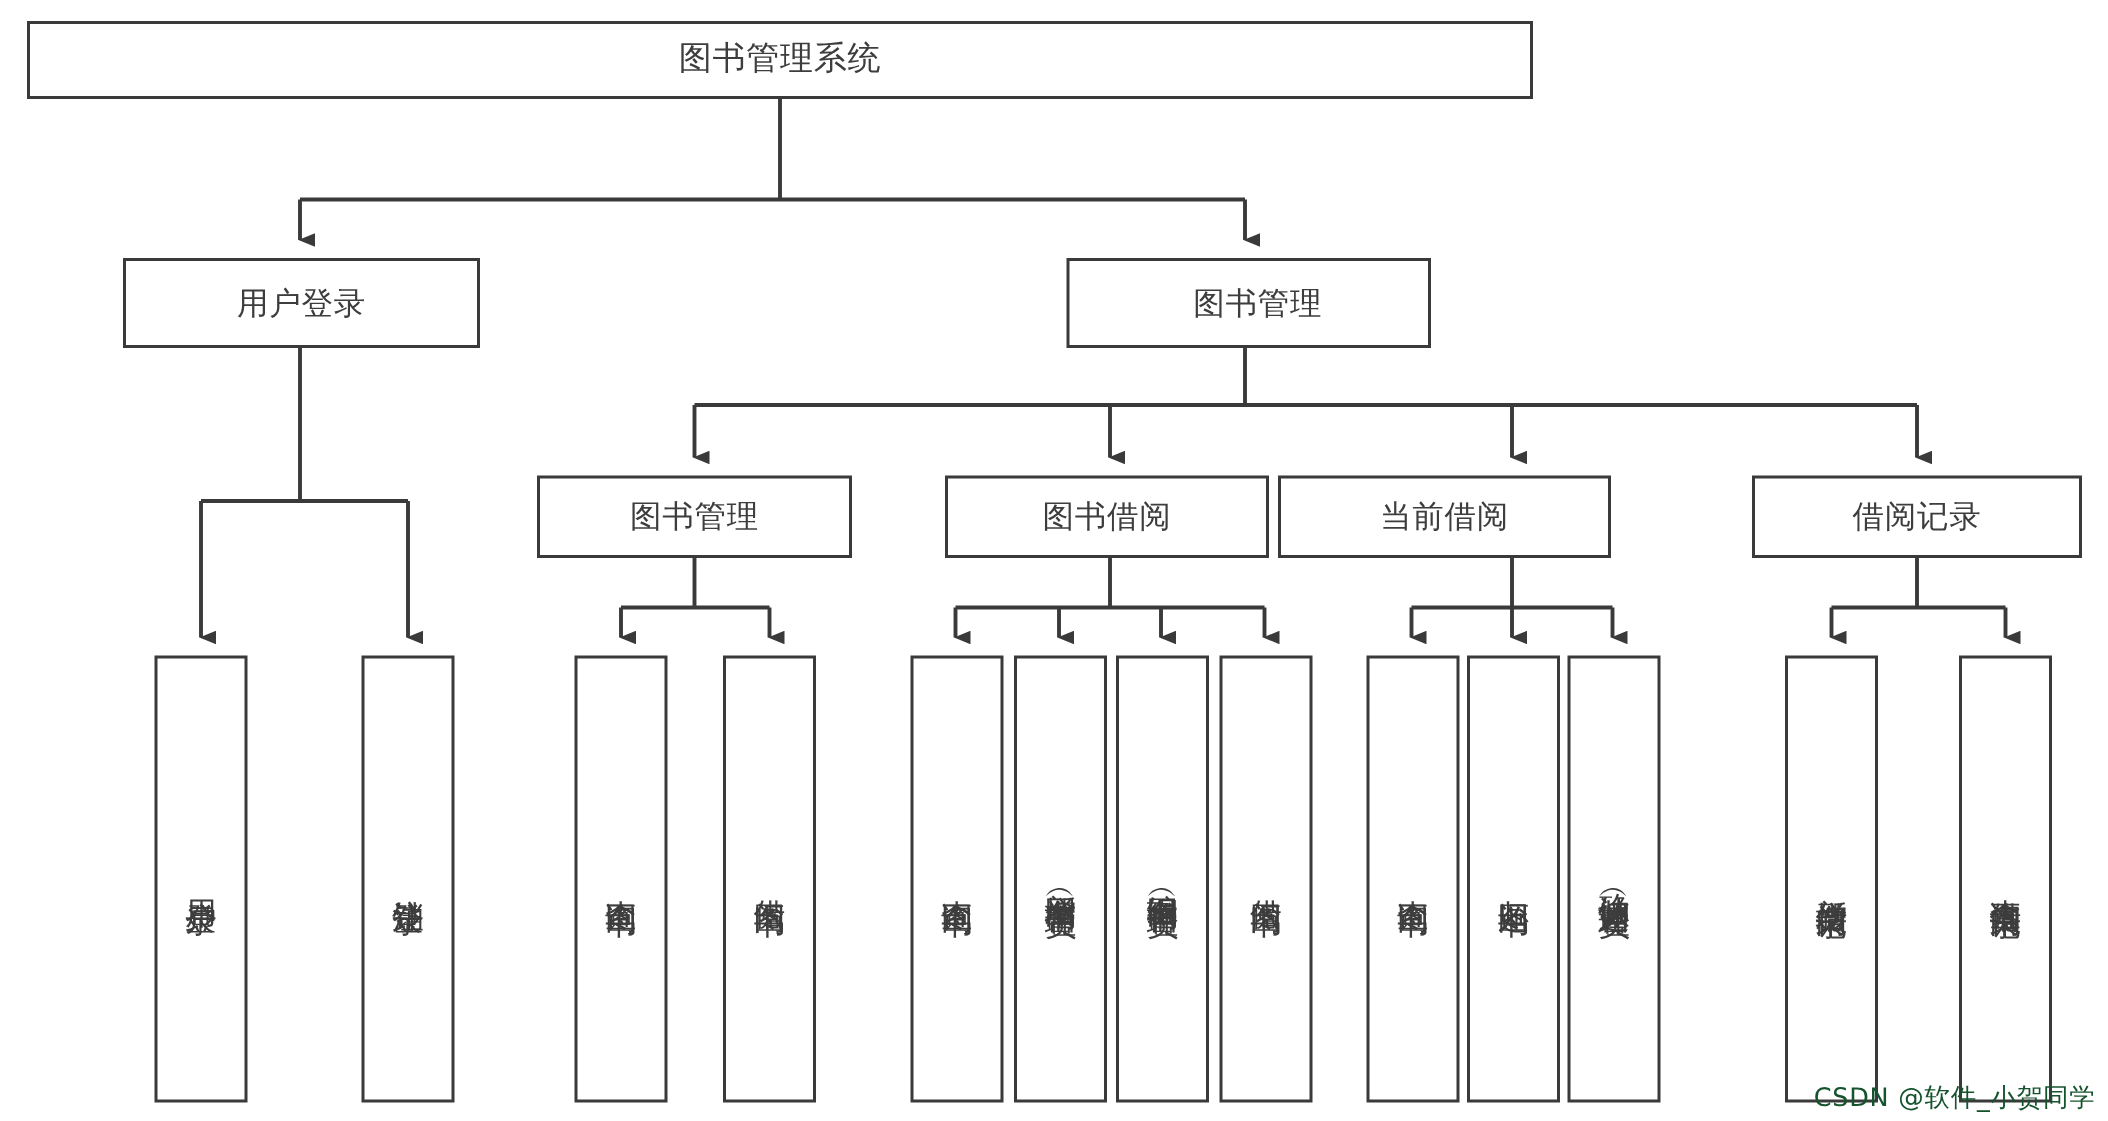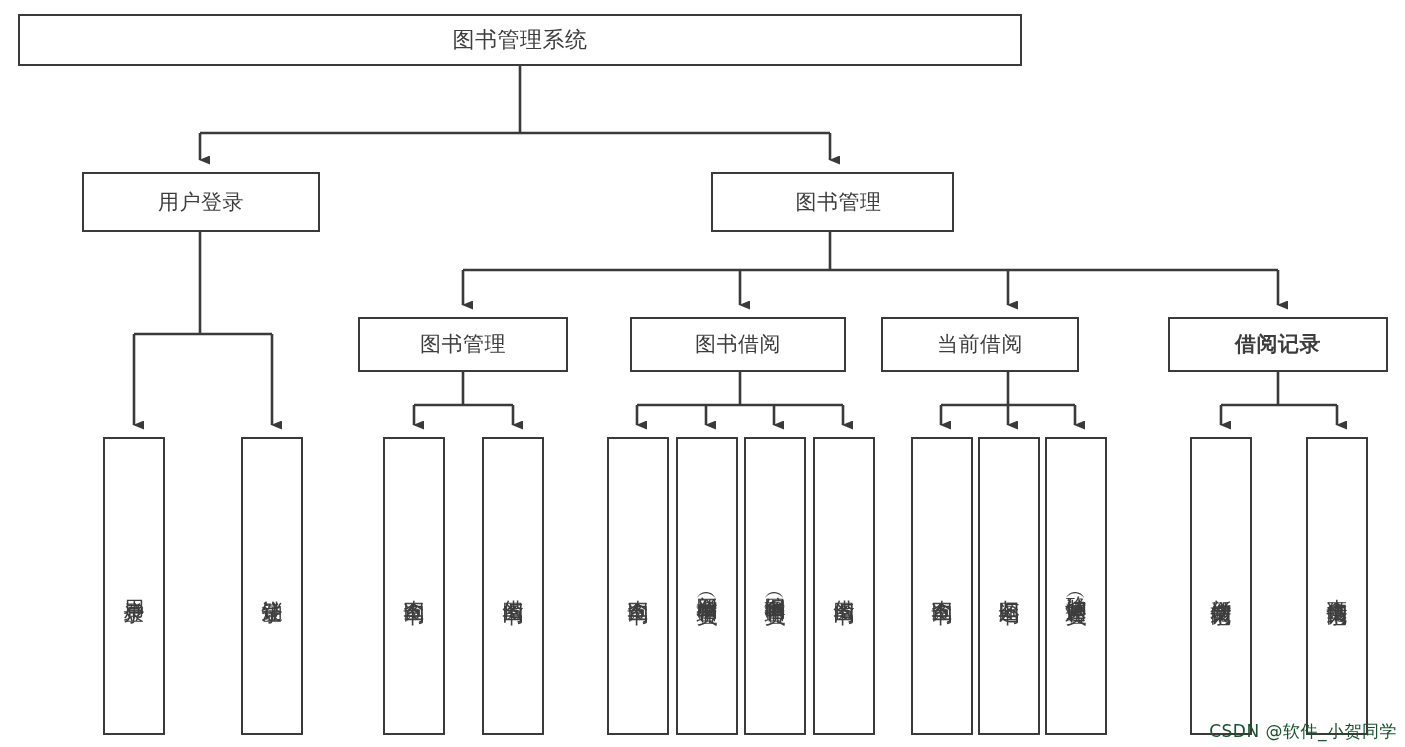--- a/index.html
+++ b/index.html
@@ -145,24 +145,24 @@
   <div class="node horiz" style="left:711px; top:172px; width:243px; height:60px;padding-left:12px;">
     <span class="node-label">图书管理</span>
   </div>
 
   <div class="node horiz" style="left:358px; top:317px; width:210px; height:55px;">
     <span class="node-label">图书管理</span>
   </div>
   <div class="node horiz" style="left:630px; top:317px; width:216px; height:55px;">
     <span class="node-label">图书借阅</span>
   </div>
-  <div class="node horiz" style="left:881px; top:317px; width:198px; height:55px;">
+  <div class="node horiz" style="left:852px; top:317px; width:222px; height:55px;">
     <span class="node-label">当前借阅</span>
   </div>
-  <div class="node horiz" style="left:1168px; top:317px; width:220px; height:55px;font-weight:bold;">
+  <div class="node horiz" style="left:1168px; top:317px; width:220px; height:55px;">
     <span class="node-label">借阅记录</span>
   </div>
 
   <div class="node leaf" style="left:103px; top:437px; width:62px; height:298px;">
     <span class="node-label">用户登录</span>
   </div>
   <div class="node leaf" style="left:241px; top:437px; width:62px; height:298px;">
     <span class="node-label">注销登录</span>
   </div>
 

